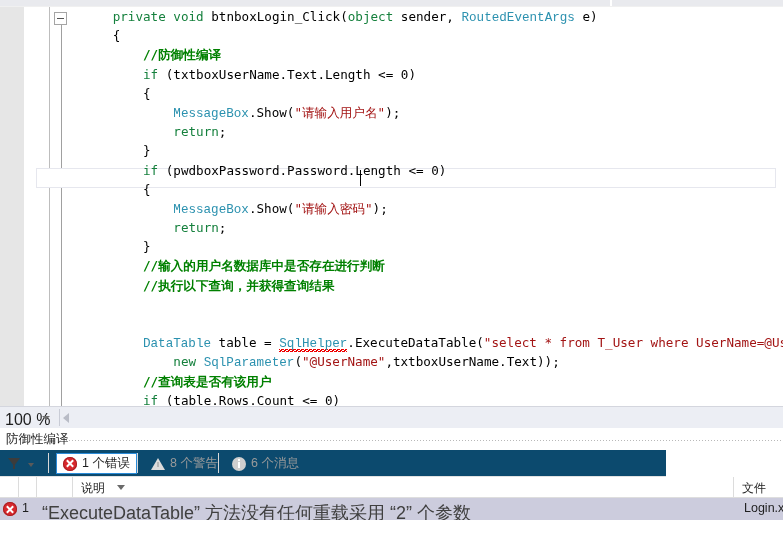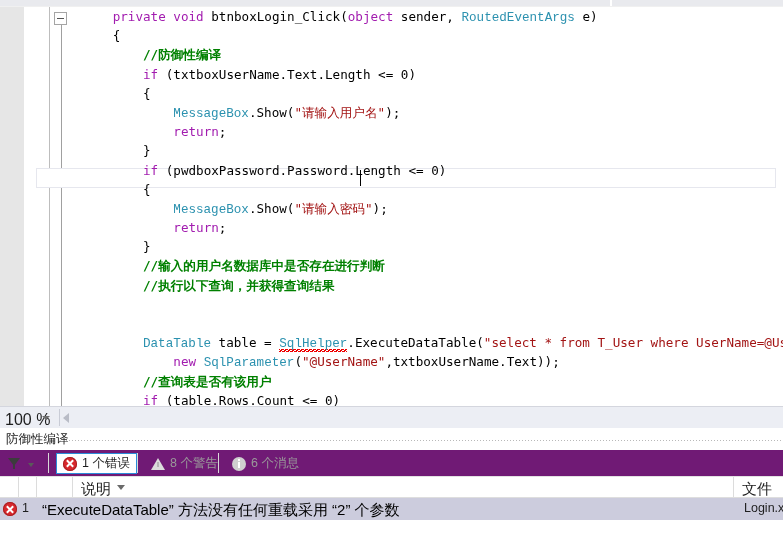--- a/index.html
+++ b/index.html
@@ -24,21 +24,21 @@
   .outline-margin{position:absolute;left:24px;top:0;width:26px;height:399px;background:#ffffff;}
   .outline-line{position:absolute;left:37px;top:12px;width:1px;height:387px;background:#a0a0a0;}
   .outline-box{position:absolute;left:30px;top:5px;width:13px;height:13px;border:1px solid #a5a5a5;background:#ffffff;box-sizing:border-box;}
   .outline-box:after{content:"";position:absolute;left:2px;top:5px;width:7px;height:1px;background:#555;}
   .vline{position:absolute;left:49px;top:0;width:1px;height:399px;background:#bdbdbd;}
 
   .code{position:absolute;left:52px;top:0;width:731px;height:399px;
     font-family:"DejaVu Sans Mono","Liberation Mono",monospace;
     font-size:12.6px;line-height:19.2px;white-space:pre;}
   .code .ln{position:relative;height:19.2px;}
-  .kw{color:#a21caf;}
+  .kw{color:#15803d;}
   .typ{color:#2b91af;font-family:Liberation Mono, monospace;}
   .str{color:#a31515;}
   .cmt{color:#008000;font-weight:bold;}
   .pln{color:#000000;}
   .err-squiggle{
     background-image:repeating-linear-gradient(135deg,#e00 0px,#e00 1px,transparent 1px,transparent 2px);
     background-repeat:repeat-x;background-position:left bottom;background-size:4px 3px;
     padding-bottom:1px;
   }
 
@@ -56,21 +56,21 @@
   .hscroll-left{position:absolute;left:63px;top:6px;width:0;height:0;border-top:5px solid transparent;border-bottom:5px solid transparent;border-right:6px solid #b9bcc6;}
 
   
   .errpanel{position:absolute;left:0;top:428px;width:783px;height:110px;background:#ffffff;}
   .err-title{position:absolute;left:0;top:0;width:783px;height:22px;background:#ffffff;}
   .err-title .lbl{position:absolute;left:6px;top:3px;font-size:12.5px;color:#1e1e1e;}
   .err-title .dots{position:absolute;left:62px;top:11px;right:0;height:3px;
     background-image:radial-gradient(circle,#b9b9b9 0.6px,transparent 0.7px);
     background-size:3px 3px;}
 
-  .err-toolbar{position:absolute;left:0;top:22px;width:783px;height:27px;background:#701a75;border-bottom:1px solid #e2e2e2;box-sizing:border-box;text-decoration:underline;}
+  .err-toolbar{position:absolute;left:0;top:22px;width:666px;height:27px;background:#0c4a6e;border-bottom:1px solid #e2e2e2;box-sizing:border-box;text-decoration:underline;}
   .tb-filter{position:absolute;left:8px;top:5px;width:34px;height:18px;}
   .funnel{position:absolute;left:0;top:3px;width:0;height:0;border-left:6px solid transparent;border-right:6px solid transparent;border-top:8px solid #3c3c3c;}
   .funnel-stem{position:absolute;left:5px;top:10px;width:2px;height:4px;background:#3c3c3c;}
   .tb-filter .carr{position:absolute;left:20px;top:8px;width:0;height:0;border-left:3.5px solid transparent;border-right:3.5px solid transparent;border-top:4px solid #5a5a5a;}
   .tb-sep{position:absolute;top:3px;width:1px;height:20px;background:#d8d8d8;}
   .chip{position:absolute;top:3px;height:21px;box-sizing:border-box;display:flex;align-items:center;padding:0 6px;font-size:12.5px;}
   .chip.sel{border:1px solid #2a8bd8;background:#ffffff;}
   .chip .txt{margin-left:5px;color:#1e1e1e;}
   .chip.dim .txt{color:#9a9a9a;}
   .ico-err{width:14px;height:14px;border-radius:50%;background:#d8282d;position:relative;box-shadow:inset 0 0 0 1px #a81f23;}
@@ -79,27 +79,27 @@
   .ico-err:after{transform:rotate(-45deg);}
   .ico-warn{width:0;height:0;border-left:7px solid transparent;border-right:7px solid transparent;border-bottom:12px solid #dcdcdc;position:relative;}
   .ico-warn:after{content:"";position:absolute;left:-1px;top:4px;width:2px;height:5px;background:#b5b5b5;}
   .ico-info{width:14px;height:14px;border-radius:50%;background:#cfcfcf;position:relative;}
   .ico-info:before{content:"";position:absolute;left:6px;top:2px;width:2px;height:2px;background:#fff;}
   .ico-info:after{content:"";position:absolute;left:6px;top:5.5px;width:2px;height:6px;background:#fff;}
 
   
   .grid-head{position:absolute;left:0;top:49px;width:783px;height:21px;background:#ffffff;border-bottom:1px solid #dedede;box-sizing:border-box;}
   .gh-cell{position:absolute;top:0;height:20px;border-left:1px solid #dcdcdc;box-sizing:border-box;}
-  .gh-cell .t{position:absolute;left:8px;top:3px;font-size:15px;color:#1e1e1e;}
+  .gh-cell .t{position:absolute;left:8px;top:3px;font-size:12px;color:#1e1e1e;}
   .gh-cell .sortarr{position:absolute;top:8px;width:0;height:0;border-left:4.5px solid transparent;border-right:4.5px solid transparent;border-top:5px solid #6a6a6a;}
 
   .grid-row{position:absolute;left:0;top:70px;width:783px;height:22px;background:#ccccdd;}
   .gr-icon{position:absolute;left:3px;top:4px;}
   .gr-num{position:absolute;left:22px;top:3px;font-size:12.5px;color:#1e1e1e;}
-  .gr-desc{position:absolute;left:42px;top:3px;font-size:15px;color:#000000;}
+  .gr-desc{position:absolute;left:42px;top:3px;font-size:18px;color:#404040;}
   .gr-file{position:absolute;left:744px;top:3px;font-size:12.5px;color:#1e1e1e;white-space:nowrap;}
   .grid-rest{position:absolute;left:0;top:92px;width:783px;height:18px;background:#ffffff;}
 </style>
 </head>
 <body>
 
 <div class="app">
 
   <div class="top-strip">
     <div class="thumb-left"></div>

